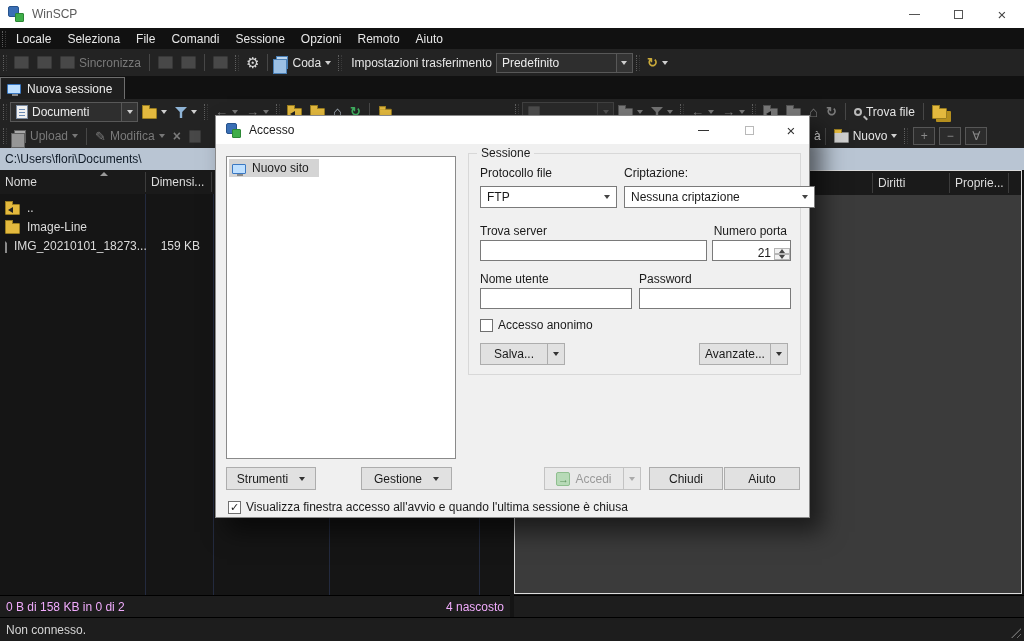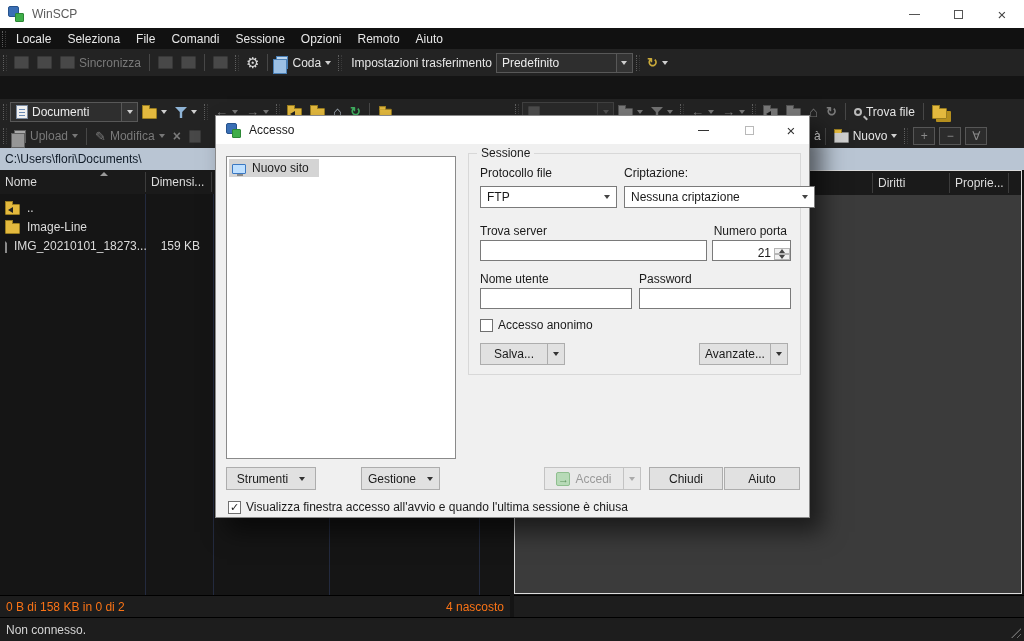--- a/index.html
+++ b/index.html
@@ -82,21 +82,21 @@
   .gridline { position:absolute; top:0; bottom:0; width:1px; background:#232a3e; }
   .frow { position:absolute; left:0; width:510px; height:19px; display:flex; align-items:center; }
   .frow .nm { display:flex; align-items:center; gap:7px; padding-left:5px; width:145px; }
   .frow .sz { width:62px; text-align:right; padding-right:7px; }
 
   
   .remotebox { left:514px; top:170px; width:508px; height:424px; border:1px solid #dcdcdc; background:#3b3b3b; }
   .remotebox .rhdr { position:absolute; left:0; top:0; right:0; height:24px; background:#1a1a1a; color:#dcdcdc; }
 
   
-  .status1 { left:0; top:595px; width:510px; height:22px; background:#1d1d1d; color:#f97316; display:flex; align-items:center; padding:0 6px; border-top:1px solid #000; }
+  .status1 { left:0; top:595px; width:510px; height:22px; background:#1d1d1d; color:#f0abfc; display:flex; align-items:center; padding:0 6px; border-top:1px solid #000; }
   .status1 .right { margin-left:auto; }
   .status1b { left:514px; top:595px; width:510px; height:22px; background:#1d1d1d; border-top:1px solid #000; }
   .status2 { left:0; top:617px; width:1024px; height:24px; background:#1d1d1d; color:#d4d4d4; display:flex; align-items:center; padding:8px 6px; border-top:1px solid #000; }
   .rgrip { position:absolute; right:3px; bottom:3px; width:10px; height:10px;
      background:repeating-linear-gradient(135deg, transparent 0 3px, #6a6a6a 3px 4px); clip-path:polygon(100% 0,100% 100%,0 100%); }
 
   
   .dialog { left:215px; top:115px; width:595px; height:403px; background:#f0f0f0; border:1px solid #8a8a8a;
       box-shadow:12px 14px 22px rgba(0,0,0,.55); color:#1a1a1a; z-index:10; }
   .dlg-title { position:absolute; left:0; top:0; right:0; height:28px; background:#ffffff; display:flex; align-items:center; }
@@ -218,20 +218,26 @@
           <span class="tri"></span>
         </span>
     </span>
     <span class="grip"></span>
     <span class="tbtn">
         <span class="gly" style="color:#c9a93a;font-weight:bold;">↻</span>
         <span class="tri"></span>
       </span>
   </div>
 
+  <div class="abs tabrow">
+    <span class="tab-active">
+      <span class="ic ic-monitor"></span>
+      <span>Nuova sessione</span>
+    </span>
+  </div>
 
   <div class="abs tbar" style="left:0;top:99px;width:512px;height:25px;">
     <span class="grip"></span>
     <span class="dcombo" style="width:128px;">
       <span class="val">
           <span class="ic ic-doc"></span>
           <span>Documenti</span>
         </span>
       <span class="arr">
           <span class="tri"></span>
@@ -515,21 +521,21 @@
         </span>
       <span class="splitarr h22" style="left:301px;top:189px;">
           <span class="tri"></span>
         </span>
     </div>
 
     <span class="btn" style="left:10px;top:351px;width:90px;">
         <span>Strumenti</span>
         <span class="tri"></span>
       </span>
-    <span class="btn" style="left:145px;top:351px;width:79px;">
+    <span class="btn" style="left:145px;top:351px;width:91px;">
         <span>Gestione</span>
         <span class="tri"></span>
       </span>
     <span class="btn dis" style="left:328px;top:351px;width:80px;">
         <span class="ic-login">→</span>
         <span>Accedi</span>
       </span>
     <span class="splitarr dis" style="left:407px;top:351px;">
         <span class="tri"></span>
       </span>

